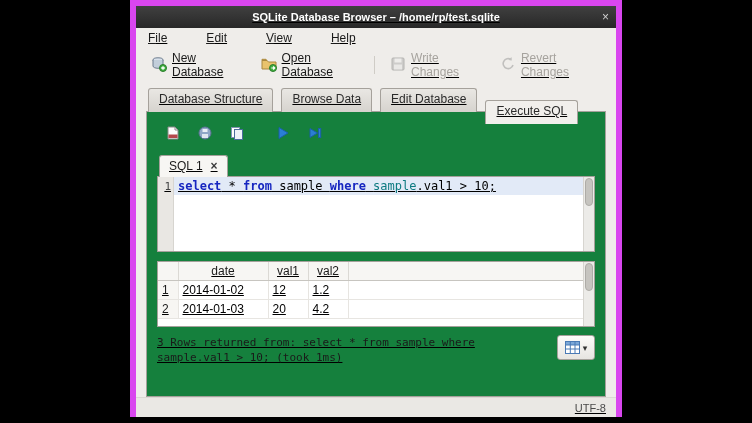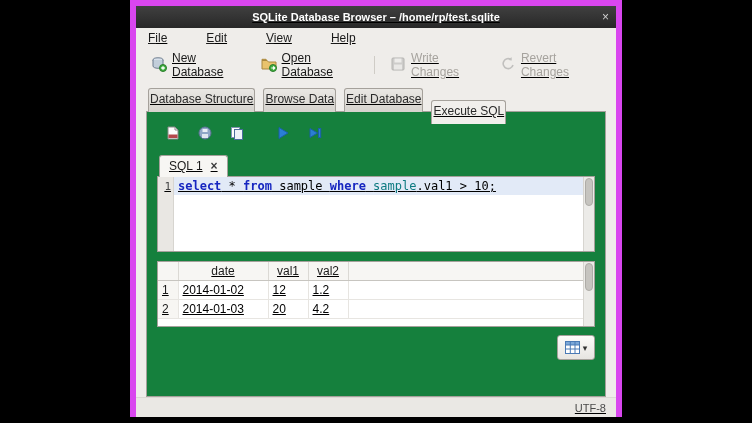--- a/index.html
+++ b/index.html
@@ -27,21 +27,21 @@
   .toolbar { height:32px; display:flex; align-items:center; padding:0 8px; gap:2px; flex:0 0 auto; }
   .tb-btn { display:flex; align-items:center; gap:5px; padding:4px 7px; border-radius:3px;
             font-size:12px; color:#1a1a1a; }
   .tb-btn.disabled { color:#a6a39e; }
   .tb-btn.disabled svg { opacity:.45; filter:grayscale(1); }
   .tb-sep { width:1px; height:18px; background:#cfccc6; margin:0 6px; }
 
   
   .main { flex:1 1 auto; padding:6px 10px 0; }
   .tabbar { display:flex; padding-left:2px; position:relative; z-index:2; }
-  .tab { padding:3px 1px 4px; font-size:12px; color:#2a2a2a;
+  .tab { padding:3px 10px 4px; font-size:12px; color:#2a2a2a;
          border:1px solid #a5a19b; border-bottom:none; border-radius:3px 3px 0 0;
          background:linear-gradient(#e9e7e3,#d6d3ce); margin-right:8px; position:relative; top:1px; }
   .tab.active { background:#f1efec; padding-bottom:6px; top:13px; }
 
   .panel { border:1px solid #a5a19b; background:#15803d; height:286px;
            padding:8px 10px; position:relative; z-index:1; }
 
   
   .sql-toolbar { display:flex; align-items:center; gap:8px; padding:2px 0 10px 4px; }
   .icon-btn { width:24px; height:22px; display:flex; align-items:center; justify-content:center;
@@ -270,20 +270,21 @@
                   <td>4.2</td>
                   <td class="filler"></td>
                 </tr>
               </tbody>
           </table>
           <div class="vscroll">
             <div class="thumb"></div>
           </div>
         </div>
 
+        <div class="status-msg">3 Rows returned from: select * from sample where sample.val1 &gt; 10; (took 1ms)</div>
 
         <div class="dd-btn">
           <svg width="15" height="13" viewBox="0 0 15 13">
             <rect x="0.5" y="0.5" width="14" height="12" fill="#fff" stroke="#4a7ab5"></rect>
             <rect x="0.5" y="0.5" width="14" height="3.5" fill="#7ba7d7" stroke="#4a7ab5"></rect>
             <path d="M0.5 8 h14 M5.3 0.5 v12 M10 0.5 v12" stroke="#4a7ab5" fill="none"></path>
           </svg>
           <span class="dd-chev">▾</span>
         </div>
 

